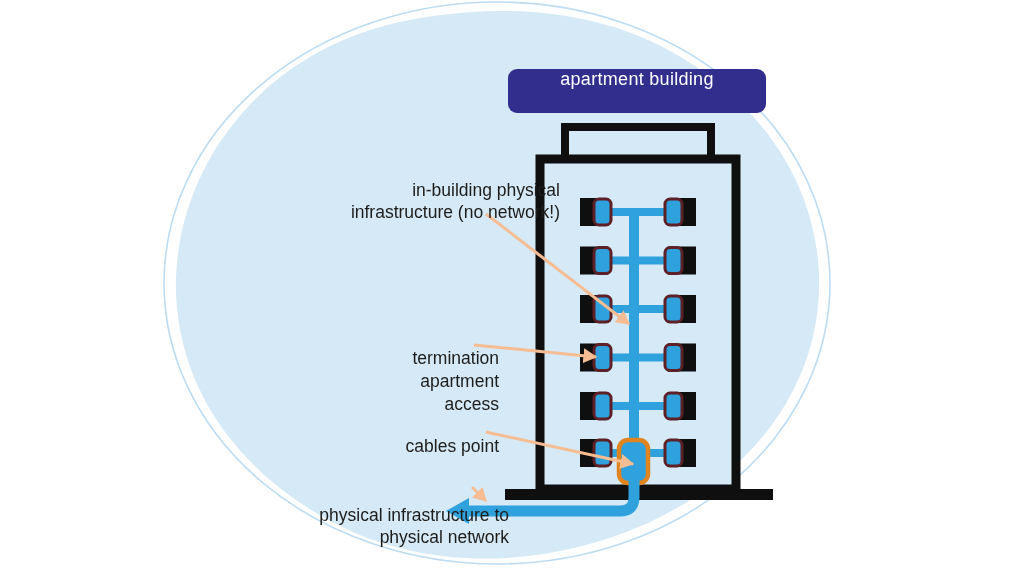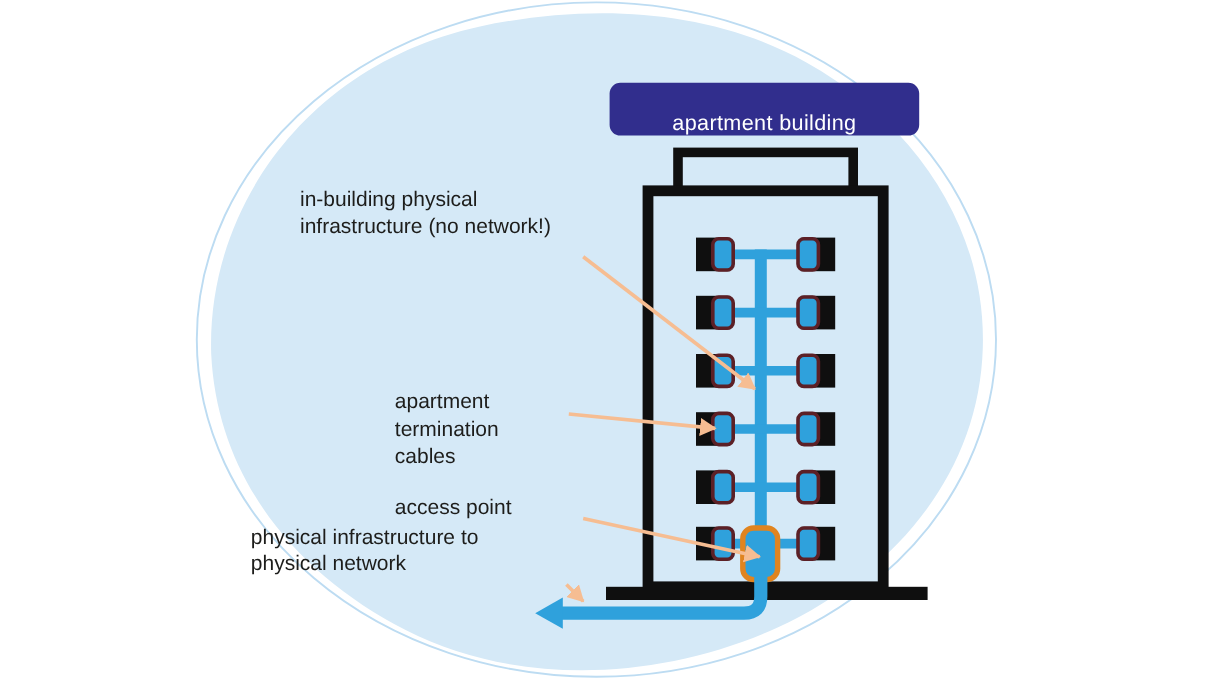--- a/index.html
+++ b/index.html
@@ -23,36 +23,37 @@
     overflow:hidden;
     background:var(--page-bg);
     font-family:"Liberation Sans", sans-serif;
   }
   .stage svg{position:absolute;left:0;top:0;}
   .badge{
     position:absolute;
     left:508px;top:69px;width:258px;height:44px;
     background:var(--badge-bg);
     border-radius:9px;
-    display:flex;align-items:flex-end;justify-content:center;
+    display:flex;align-items:flex-start;justify-content:center;
     color:var(--badge-text);
     font-size:18px;font-weight:500;letter-spacing:0.3px;
   }
   .diagram-label{
     position:absolute;
     color:var(--label-text);
-    text-align:left;
+    text-align:right;
     font-size:17.5px;
     line-height:22px;
+    margin-top:24px;
   }
   .diagram-label span{display:block;}
   .label-in-building{left:250px;top:155px;width:310px;}
   .label-termination{left:329px;top:323px;width:170px;line-height:23px;}
   .label-access{left:329px;top:411px;width:170px;}
-  .label-operator{left:209px;top:436px;width:300px;}
+  .label-operator{left:209px;top:480px;width:300px;}
 </style>
 </head>
 <body>
 
 <div class="stage">
 
   <svg width="1024" height="577" viewBox="0 0 1024 577">
 
     <defs>
       <marker id="ah" markerWidth="5" markerHeight="5" refX="4.2" refY="2.5" orient="auto" markerUnits="strokeWidth">
@@ -100,27 +101,27 @@
   <div class="badge">
     <span>apartment building</span>
   </div>
 
   <div class="diagram-label label-in-building">
     <span>in-building physical</span>
     <span>infrastructure (no network!)</span>
   </div>
 
   <div class="diagram-label label-termination">
+    <span>termination</span>
     <span>apartment</span>
-    <span>termination</span>
-    <span>cables</span>
+    <span>access</span>
   </div>
 
   <div class="diagram-label label-access">
-    <span>access point</span>
+    <span>cables point</span>
   </div>
 
   <div class="diagram-label label-operator">
     <span>physical infrastructure to</span>
     <span>physical network</span>
   </div>
 
 </div>
 
 </body></html>

